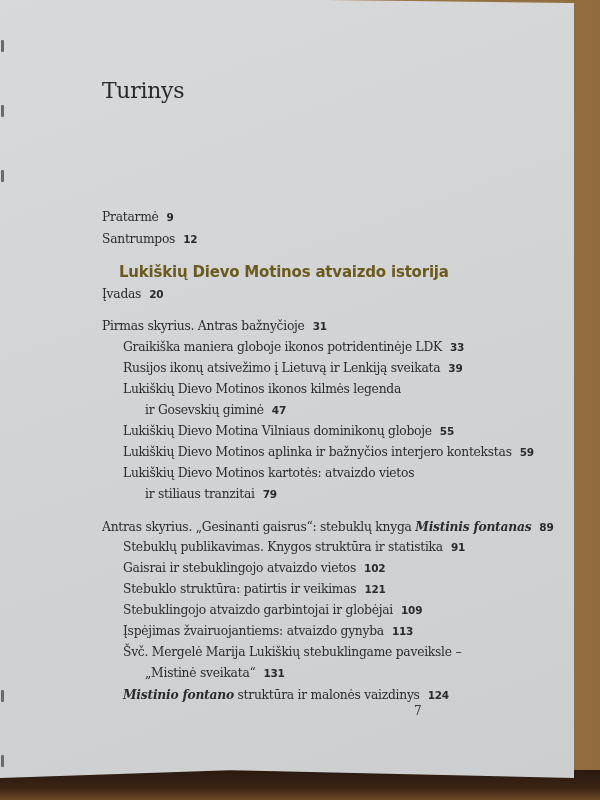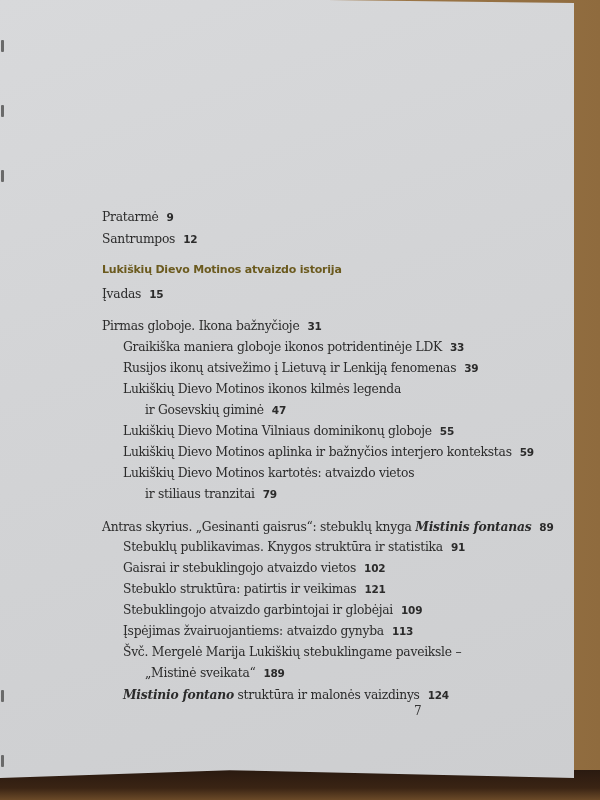--- a/index.html
+++ b/index.html
@@ -25,61 +25,62 @@
   .toc { position:absolute; left:102px; top:0; width:440px; }
   .entry {
     position:absolute; white-space:nowrap; font-size:12.3px; color:#2b2b2b;
     font-family:"DejaVu Serif", serif; letter-spacing:-0.25px;
   }
   .entry.l2 { left:21px; }
   .entry.l3 { left:43px; }
   .entry.l1 { left:0; }
   .pg { font-family:"DejaVu Sans", sans-serif; font-size:10.5px; font-weight:bold; margin-left:8px; color:#2b2b2b; }
   .section {
-    position:absolute; left:0; white-space:nowrap; font-family:"DejaVu Sans", sans-serif;
-    font-weight:bold; font-size:11px; color:#6b5a1e; letter-spacing:-0.2px;
+    position:absolute; left:17px; white-space:nowrap; font-family:"DejaVu Sans", sans-serif;
+    font-weight:bold; font-size:15px; color:#6b5a1e; letter-spacing:-0.2px;
   }
   .folio { position:absolute; left:414px; top:704px; font-size:12px; color:#333; font-family:"DejaVu Serif", serif; }
   em { font-style:italic;font-weight:bold; }
 </style>
 </head>
 <body>
 
 <div class="bottom-shadow"></div>
 
 <div class="page">
   <div class="staple" style="top:40px"></div>
   <div class="staple" style="top:105px"></div>
   <div class="staple" style="top:170px"></div>
   <div class="staple" style="top:690px"></div>
   <div class="staple" style="top:755px"></div>
 
+  <div class="title">Turinys</div>
 
   <div class="toc">
     <div class="entry l1" style="top:210px">
       <span>Pratarmė</span><span class="pg">9</span>
     </div>
     <div class="entry l1" style="top:232px">
       <span>Santrumpos</span><span class="pg">12</span>
     </div>
 
     <div class="section" style="top:263px">Lukiškių Dievo Motinos atvaizdo istorija</div>
 
     <div class="entry l1" style="top:287px">
-      <span>Įvadas</span><span class="pg">15</span>
+      <span>Įvadas</span><span class="pg">20</span>
     </div>
 
     <div class="entry l1" style="top:319px">
-      <span>Pirmas globoje. Ikona bažnyčioje</span><span class="pg">31</span>
+      <span>Pirmas skyrius. Antras bažnyčioje</span><span class="pg">31</span>
     </div>
     <div class="entry l2" style="top:340px">
       <span>Graikiška maniera globoje ikonos potridentinėje LDK</span><span class="pg">33</span>
     </div>
     <div class="entry l2" style="top:361px">
-      <span>Rusijos ikonų atsivežimo į Lietuvą ir Lenkiją fenomenas</span><span class="pg">39</span>
+      <span>Rusijos ikonų atsivežimo į Lietuvą ir Lenkiją sveikata</span><span class="pg">39</span>
     </div>
     <div class="entry l2" style="top:382px">
       <span>Lukiškių Dievo Motinos ikonos kilmės legenda</span>
     </div>
     <div class="entry l3" style="top:403px">
       <span>ir Gosevskių giminė</span><span class="pg">47</span>
     </div>
     <div class="entry l2" style="top:424px">
       <span>Lukiškių Dievo Motina Vilniaus dominikonų globoje</span><span class="pg">55</span>
     </div>
@@ -108,21 +109,21 @@
     <div class="entry l2" style="top:603px">
       <span>Stebuklingojo atvaizdo garbintojai ir globėjai</span><span class="pg">109</span>
     </div>
     <div class="entry l2" style="top:624px">
       <span>Įspėjimas žvairuojantiems: atvaizdo gynyba</span><span class="pg">113</span>
     </div>
     <div class="entry l2" style="top:645px">
       <span>Švč. Mergelė Marija Lukiškių stebuklingame paveiksle –</span>
     </div>
     <div class="entry l3" style="top:666px">
-      <span>„Mistinė sveikata“</span><span class="pg">189</span>
+      <span>„Mistinė sveikata“</span><span class="pg">131</span>
     </div>
     <div class="entry l2" style="top:687px">
       <em>Mistinio fontano</em> <span>struktūra ir malonės vaizdinys</span><span class="pg">124</span>
     </div>
   </div>
 
   <div class="folio">7</div>
 </div>
 
 </body></html>

